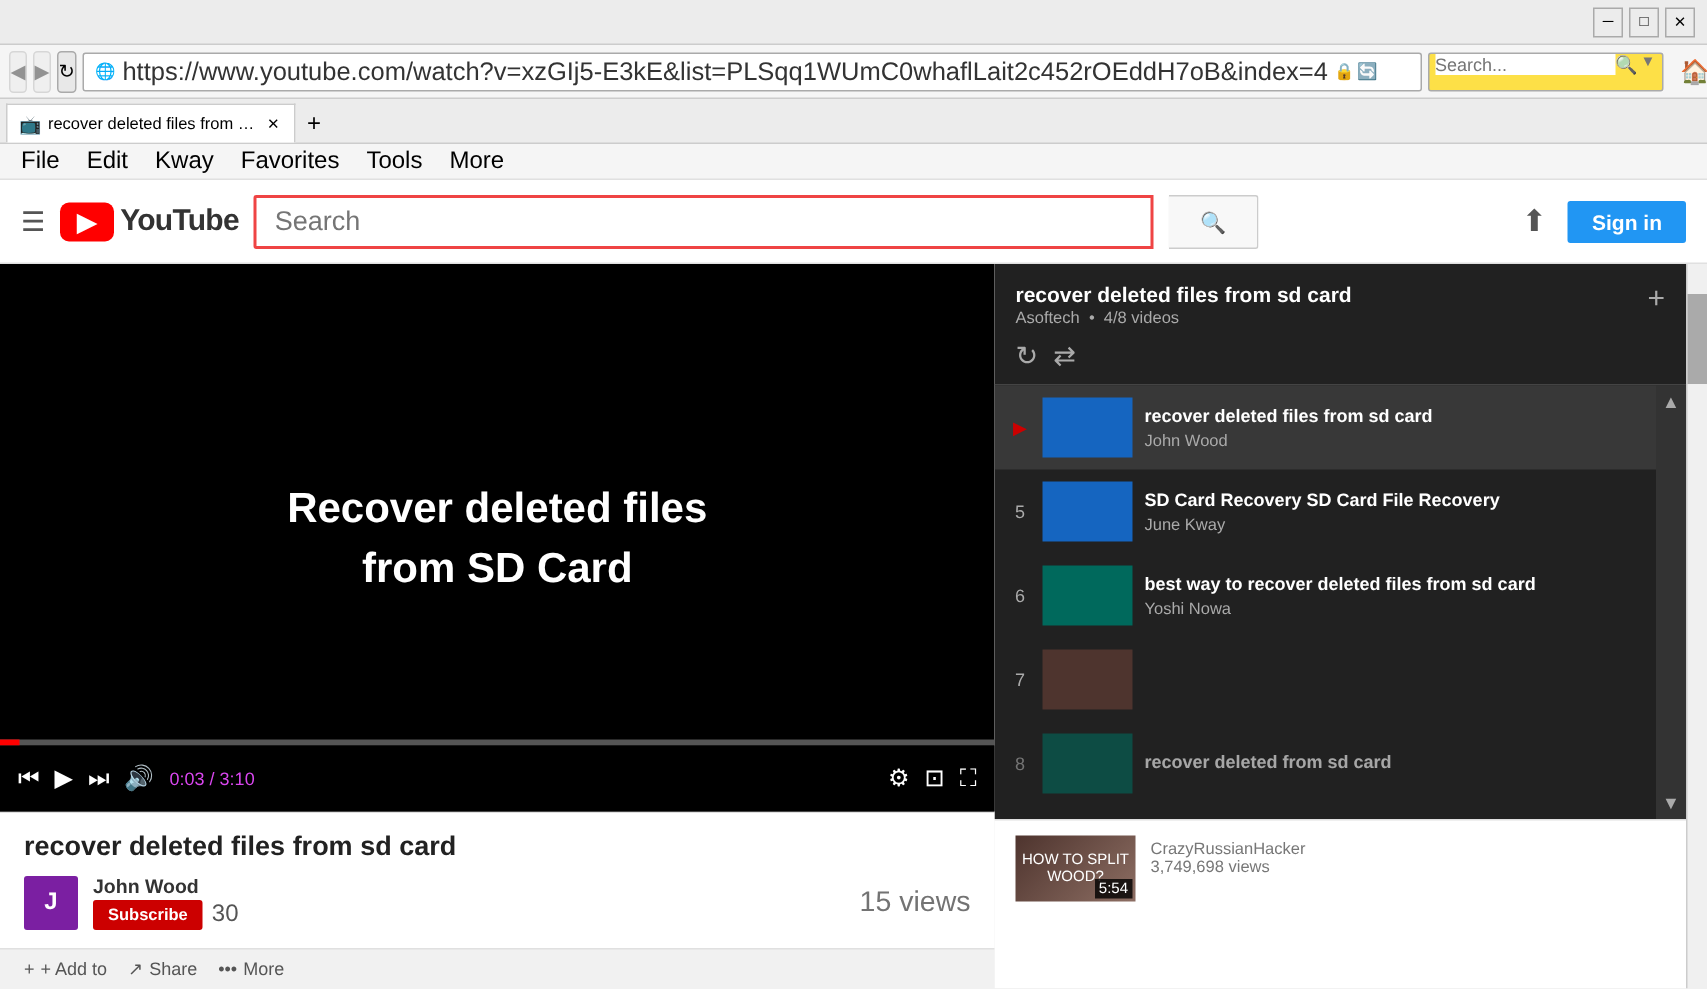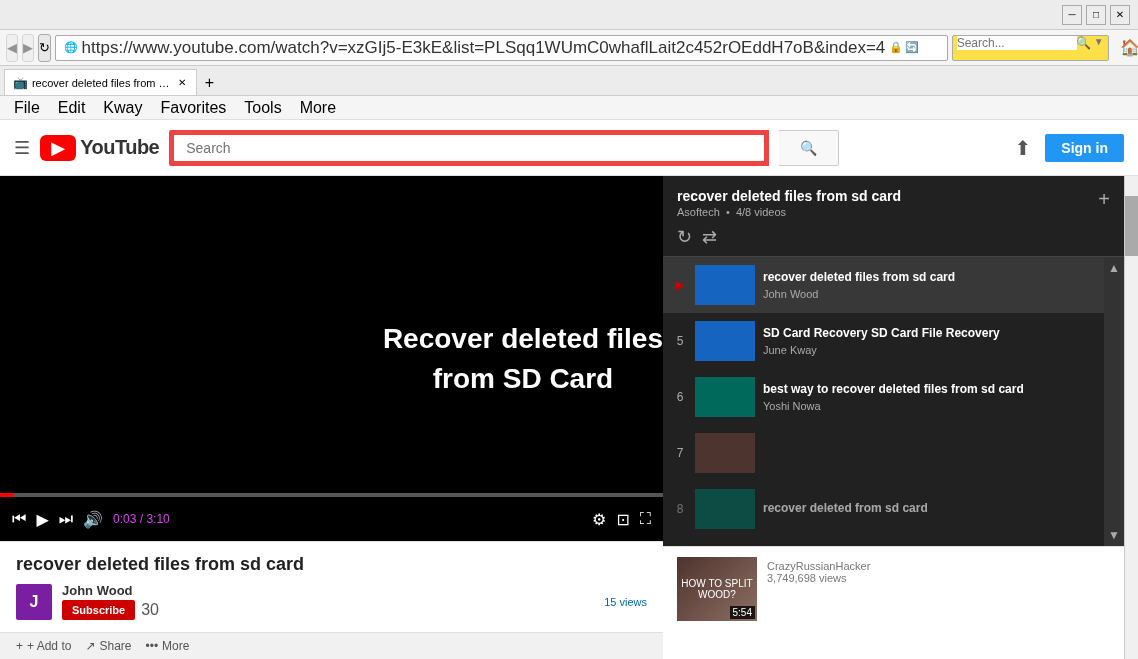--- a/index.html
+++ b/index.html
@@ -125,24 +125,24 @@
       border-radius: 6px;
       width: 36px; height: 26px;
       display: flex; align-items: center; justify-content: center;
       font-size: 18px;
     }
     .yt-logo-text { font-size: 20px; font-weight: bold; color: #333; letter-spacing: -0.5px; }
     .yt-search-bar {
       flex: 1;
       max-width: 600px;
       height: 36px;
-      border: 5px solid #ef4444;
+      border: 2px solid #ef4444;
       border-radius: 2px 0 0 2px;
       padding: 0 12px;
-      font-size: 14px;
+      font-size: 18px;
       outline: none;
     }
     .yt-search-btn {
       height: 36px;
       width: 60px;
       background: #f8f8f8;
       border: 1px solid #ccc;
       border-left: none;
       border-radius: 0 2px 2px 0;
       cursor: pointer;
@@ -162,21 +162,21 @@
       border-radius: 2px;
     }
 
     
     .video-area { flex: 0 0 663px; display: flex; flex-direction: column; }
     .video-player {
       background: #000;
       width: 663px;
       height: 373px;
       position: relative;
-      display: flex; align-items: center; justify-content: flex-end;
+      display: flex; align-items: center; justify-content: center;
     }
     .video-text {
       color: white;
       text-align: center;
       font-size: 28px;
       font-weight: bold;
       line-height: 1.4;
     }
     .video-progress-bar {
       position: absolute;
@@ -224,21 +224,21 @@
       background: #cc0000;
       color: white;
       border: none;
       padding: 4px 10px;
       font-size: 11px;
       font-weight: bold;
       cursor: pointer;
       border-radius: 2px;
     }
     .sub-count { font-size: 16px; color: #555; }
-    .view-count { margin-left: auto; font-size: 11px; color: #0369a1; }
+    .view-count { margin-left: auto; font-size: 19px; color: #737373; }
 
     
     .playlist-panel {
       flex: 1;
       background: #212121;
       display: flex; flex-direction: column;
       overflow: hidden;
     }
     .playlist-header {
       padding: 12px 14px 8px;
@@ -278,21 +278,21 @@
 
     
     .suggestion-panel {
       flex: 1;
       background: white;
       padding: 10px 14px;
       border-top: 1px solid #e0e0e0;
     }
     .suggestion-item { display: flex; gap: 10px; align-items: flex-start; }
     .sug-thumb {
-      width: 80px; height: 64px;
+      width: 80px; height: 44px;
       background: #333;
       flex-shrink: 0;
       position: relative;
     }
     .sug-thumb-duration {
       position: absolute;
       bottom: 2px; right: 2px;
       background: rgba(0,0,0,0.8);
       color: white;
       font-size: 10px;

